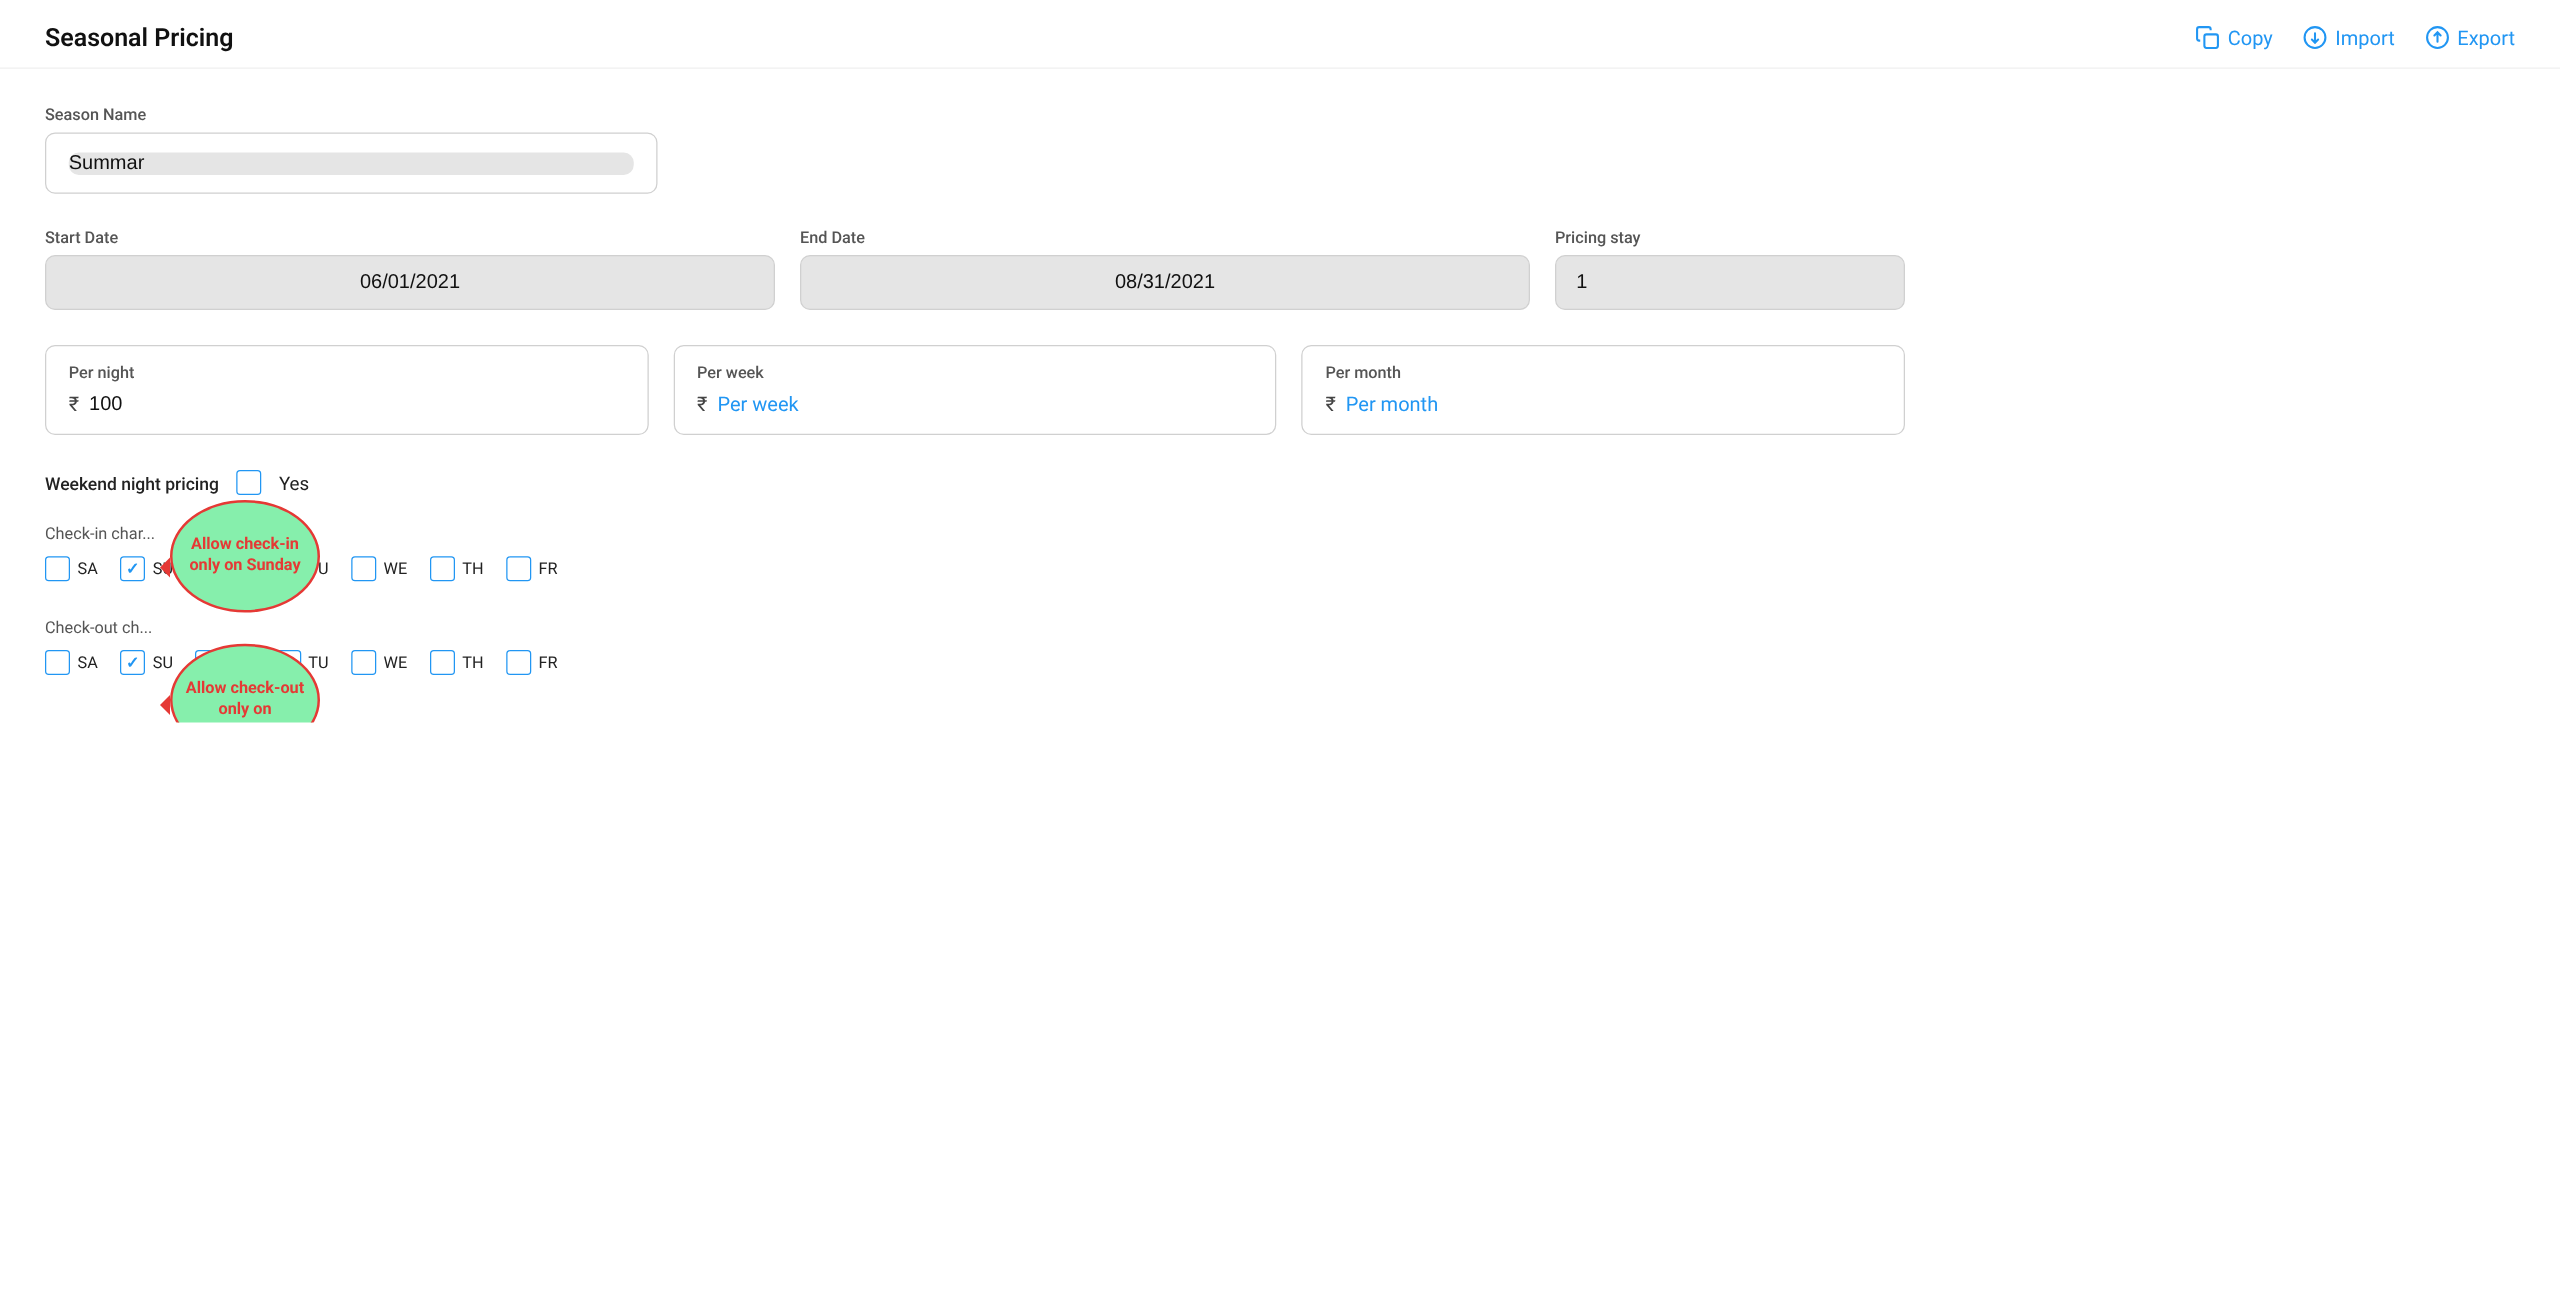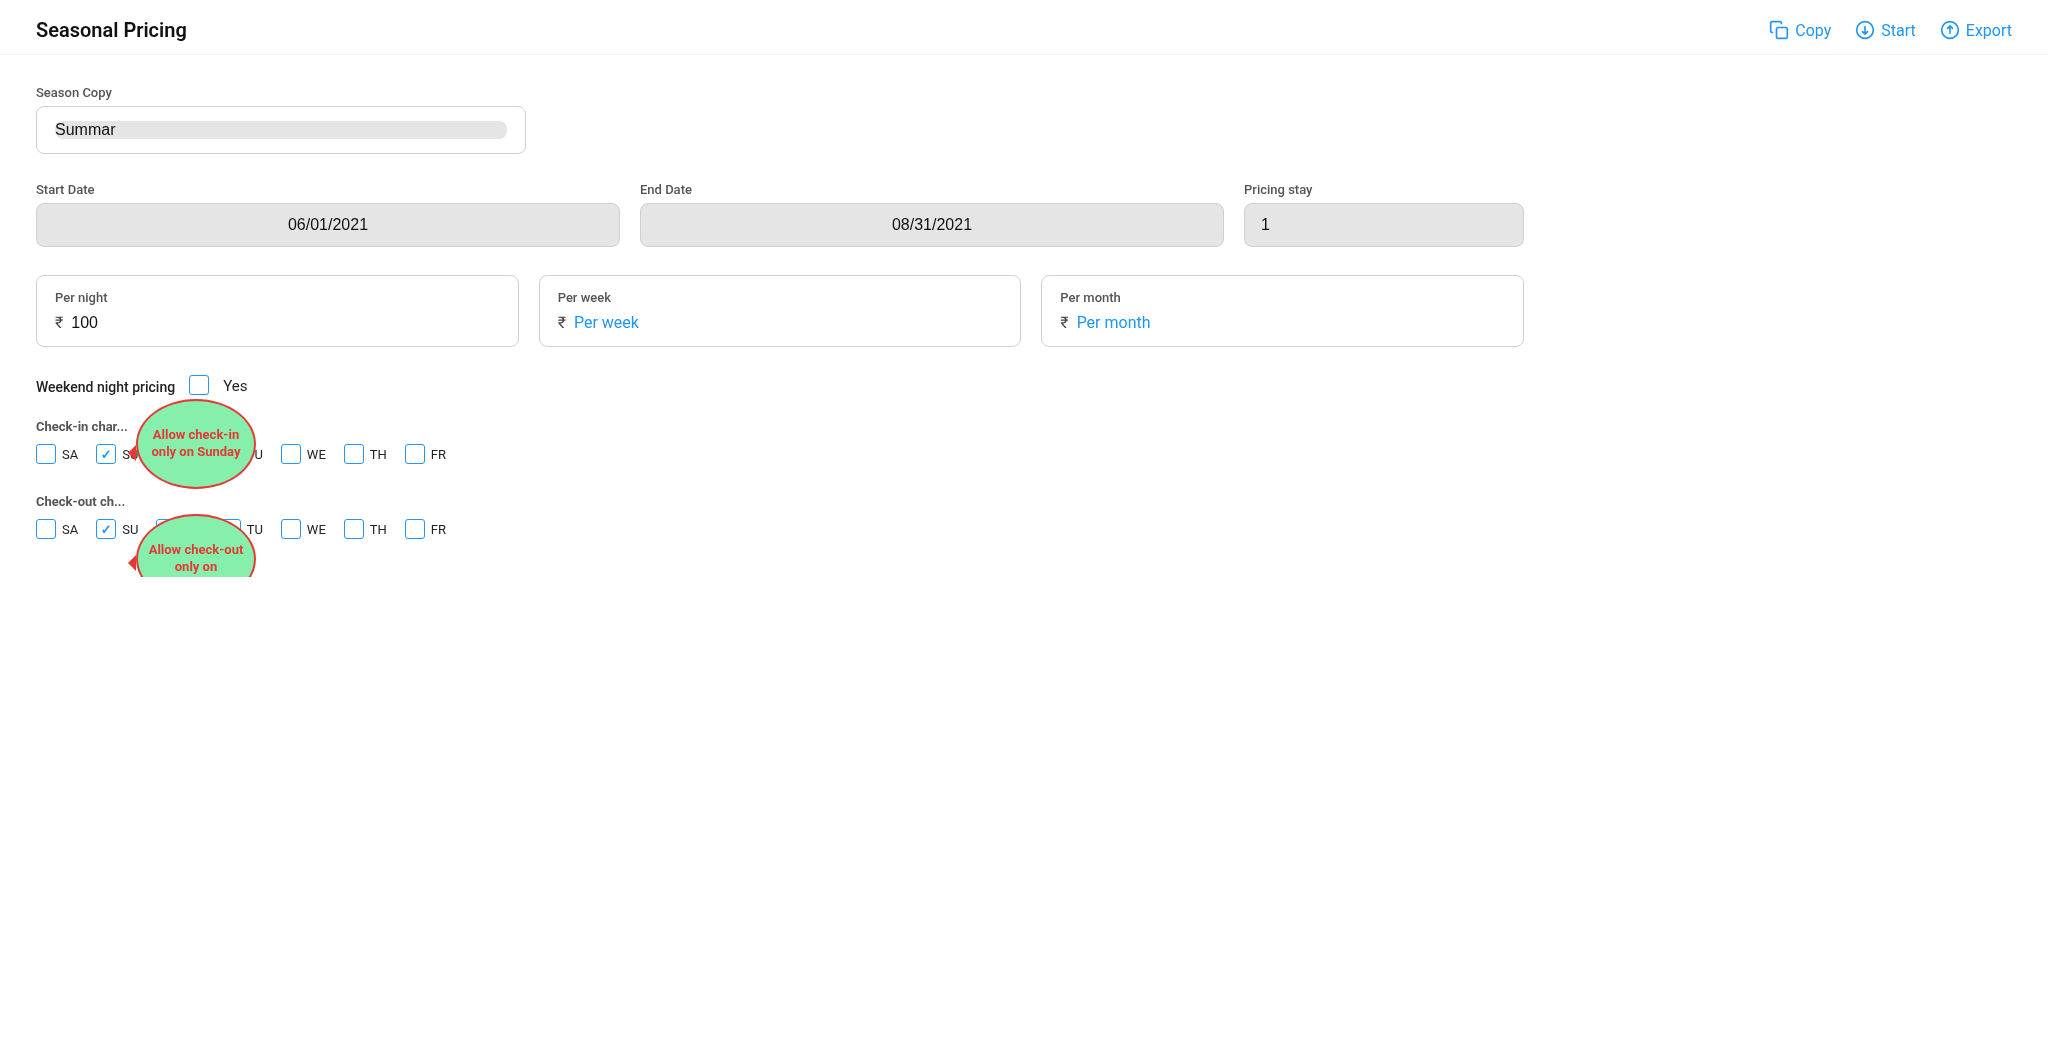--- a/index.html
+++ b/index.html
@@ -145,21 +145,21 @@
       font-size: 13px;
       font-weight: bold;
     }
     .yes-label {
       font-size: 15px;
       color: #222;
     }
     .section-label {
       font-size: 13px;
       color: #555;
-      font-weight: 700;
+      font-weight: 400;
       margin-bottom: 10px;
     }
     .days-row {
       display: flex;
       gap: 18px;
       margin-bottom: 8px;
     }
     .day-col {
       display: flex;
       flex-direction: row;
@@ -238,36 +238,36 @@
         <rect x="9" y="9" width="13" height="13" rx="2" stroke="#2196F3" stroke-width="2" fill="none"></rect>
         <path d="M5 15H4a2 2 0 0 1-2-2V4a2 2 0 0 1 2-2h9a2 2 0 0 1 2 2v1" stroke="#2196F3" stroke-width="2" fill="none"></path>
       </svg>
       <span>Copy</span>
     </span>
     <span class="header-action">
       <svg viewBox="0 0 24 24">
         <circle cx="12" cy="12" r="10" stroke="#2196F3" stroke-width="2" fill="none"></circle>
         <path d="M12 8v8M9 14l3 3 3-3" stroke="#2196F3" stroke-width="2" stroke-linecap="round" fill="none"></path>
       </svg>
-      <span>Start</span>
+      <span>Import</span>
     </span>
     <span class="header-action">
       <svg viewBox="0 0 24 24">
         <circle cx="12" cy="12" r="10" stroke="#2196F3" stroke-width="2" fill="none"></circle>
         <path d="M12 16V8M9 10l3-3 3 3" stroke="#2196F3" stroke-width="2" stroke-linecap="round" fill="none"></path>
       </svg>
       <span>Export</span>
     </span>
   </div>
 </div>
 
 <div class="main">
 
   <div class="season-name-section">
-    <div class="season-name-label">Season Copy</div>
+    <div class="season-name-label">Season Name</div>
     <div style="border:1px solid #d0d0d0; border-radius:8px; padding:14px 18px; width:490px; background:#fff;">
       <input class="input-box" style="border: none; padding: 0px; font-size: 16px; width: 100%; outline: none;" type="text" value="Summar">
     </div>
   </div>
 
   <div class="dates-row">
     <div class="date-field">
       <div class="field-label">Start Date</div>
       <input class="input-box" style="text-align: center; font-size: 16px;" type="text" value="06/01/2021">
     </div>

